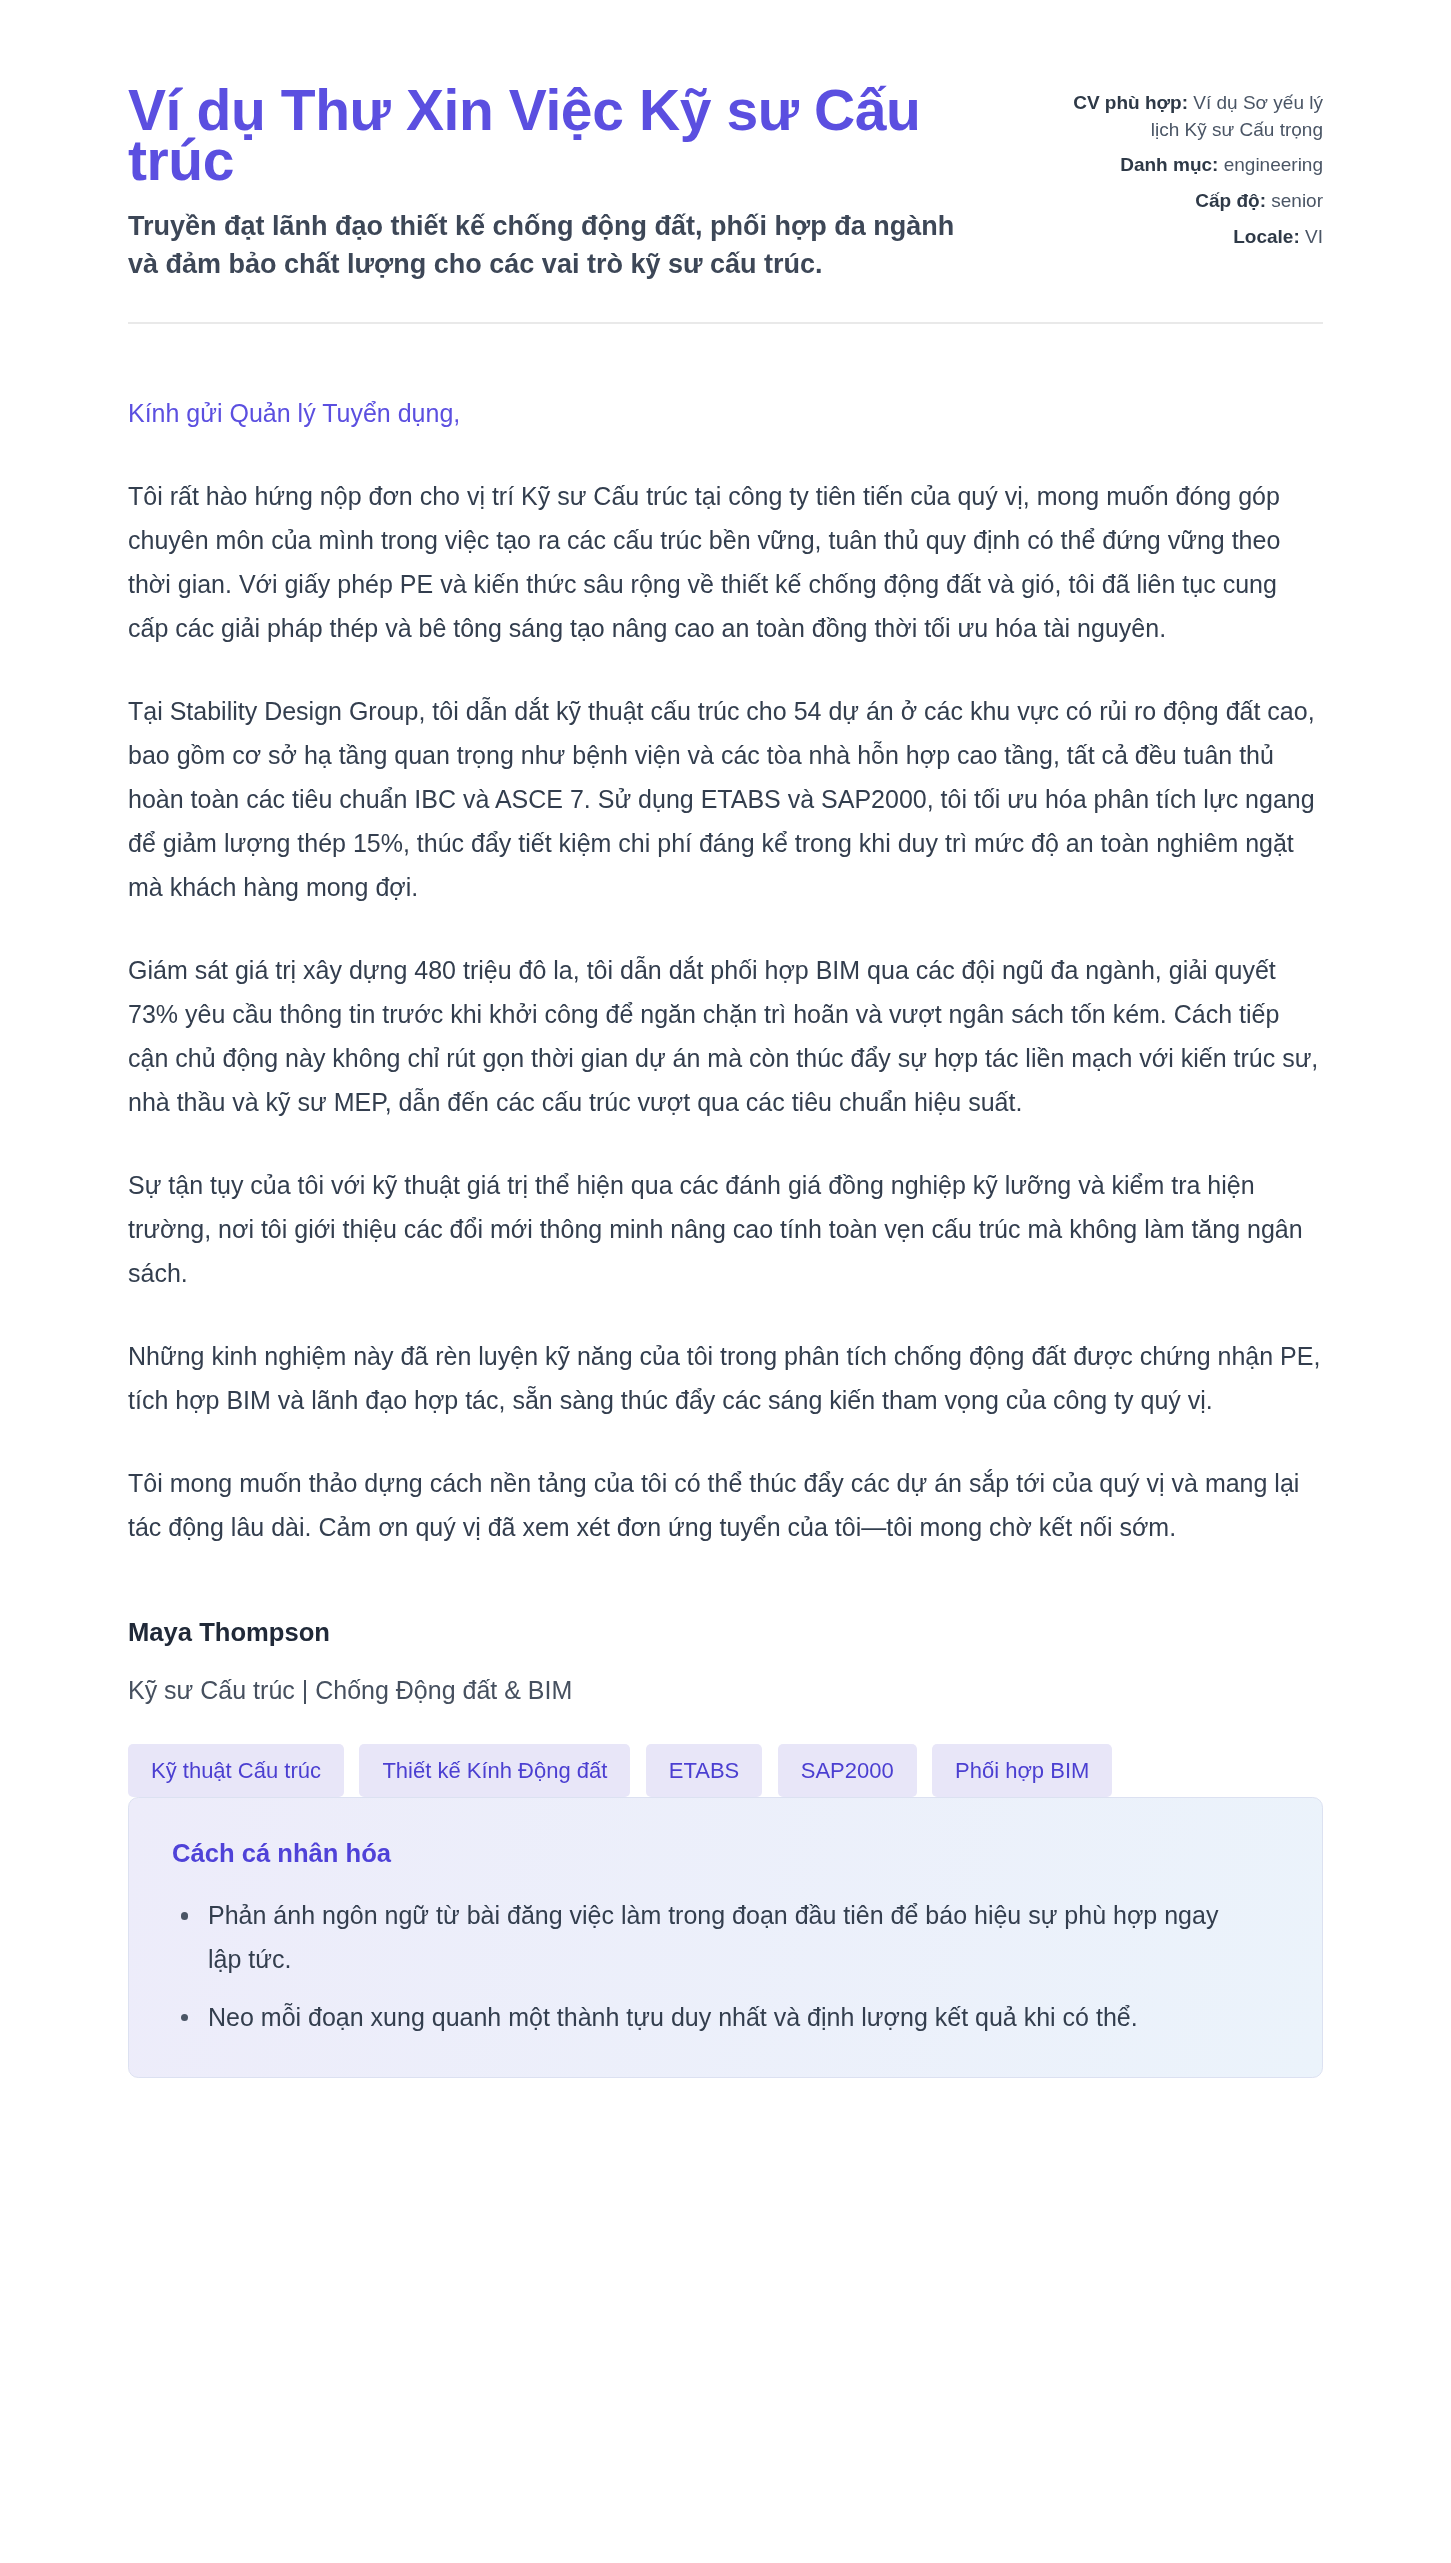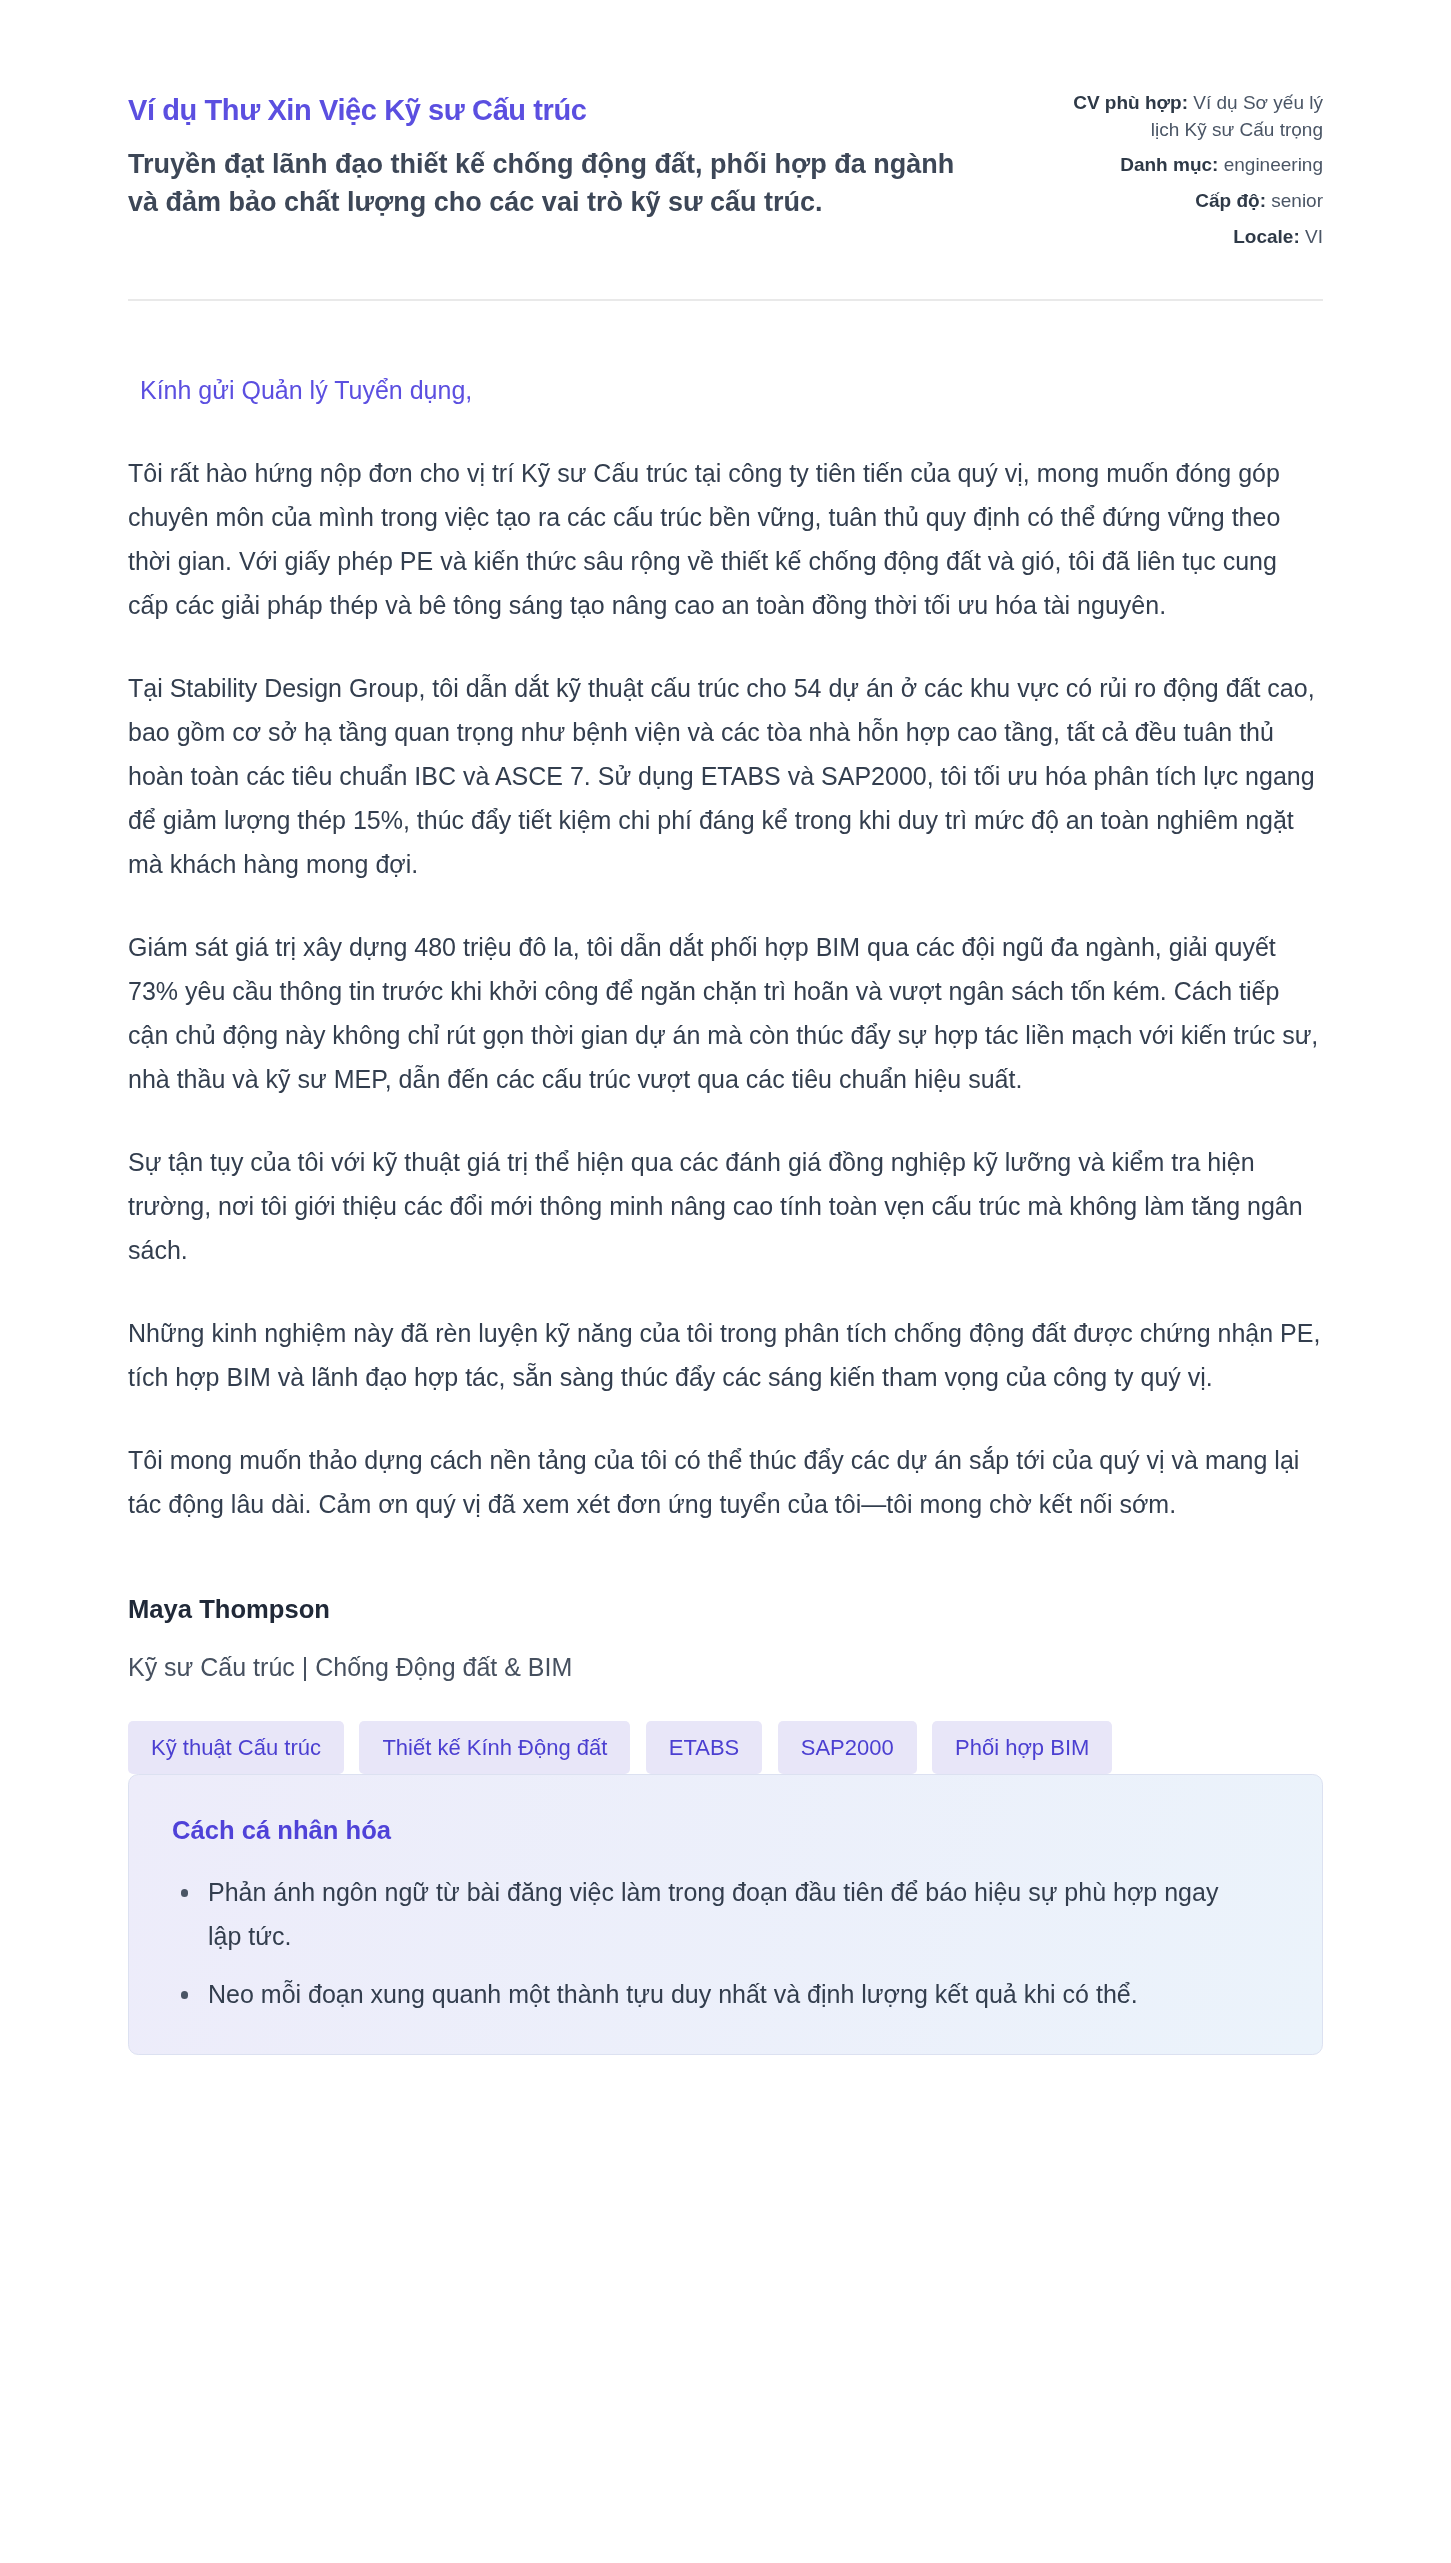--- a/index.html
+++ b/index.html
@@ -17,25 +17,25 @@
     padding-top: 85px;
   }
   
   .header {
     display: flex;
     justify-content: space-between;
     align-items: flex-start;
   }
   .header-left { max-width: 862px; }
   .doc-title {
-    font-size: 29px;
+    font-size: 57px;
     line-height: 50px;
     font-weight: 700;
     color: #5b4fe0;
-    margin-bottom: 10px;
+    margin-bottom: 22px;
     letter-spacing: -0.4px;
   }
   .doc-subtitle {
     font-size: 27px;
     line-height: 38px;
     font-weight: 700;
     color: #3d4757;
   }
   .header-meta {
     width: 282px;
@@ -56,21 +56,20 @@
     border-top: 2.6px solid #e9e9e9;
     margin-top: 39px;
   }
   
   .greeting {
     margin-top: 67px;
     font-size: 25px;
     line-height: 44px;
     font-weight: 500;
     color: #5b4fe0;
-    margin-left: 12px;
   }
   .letter p.para {
     font-size: 25px;
     line-height: 44px;
     color: #333e4e;
     margin-top: 39px;
     max-width: 1195px;
   }
   
   .signature { margin-top: 61px; }

